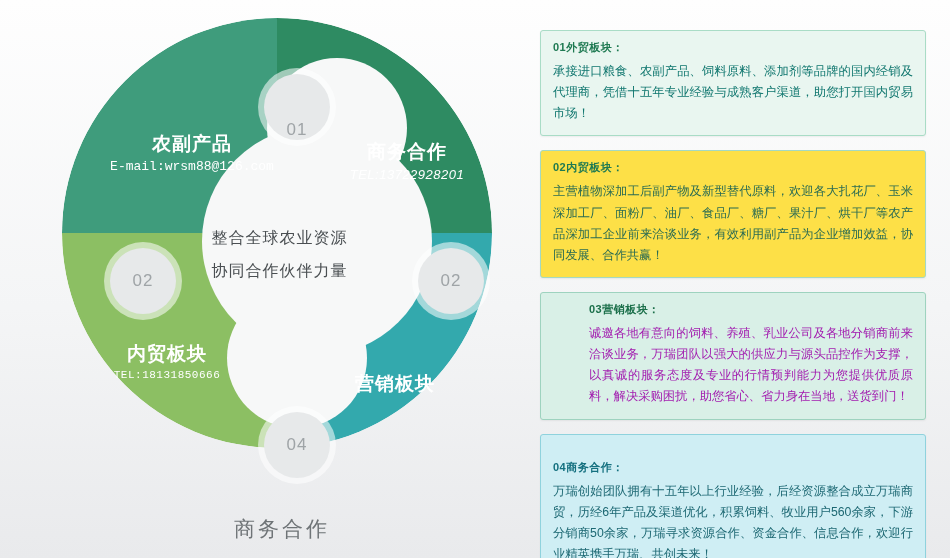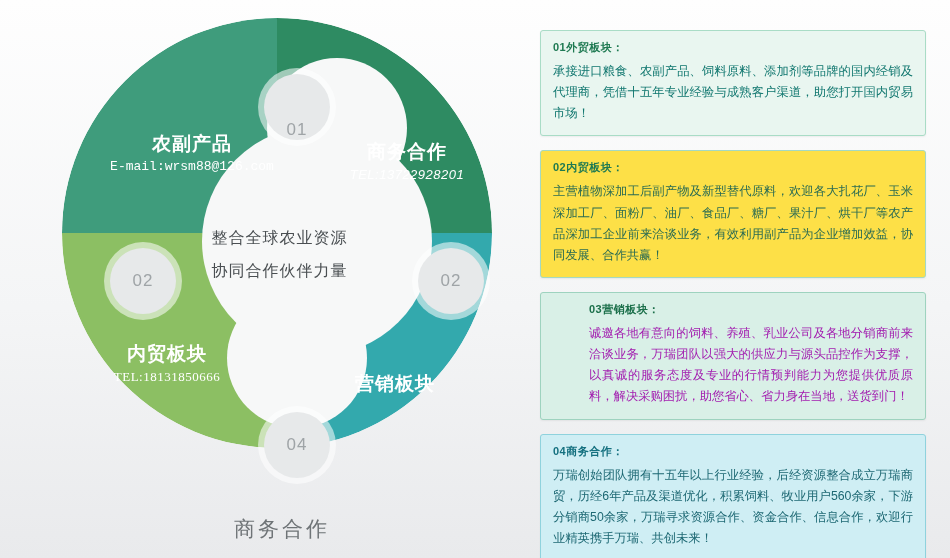--- a/index.html
+++ b/index.html
@@ -53,21 +53,21 @@
   .b2{left:88px;top:238px;}
   .b3{left:396px;top:238px;}
   .b4{left:242px;top:402px;}
 
   .lbl{position:absolute;color:#ffffff;text-align:center;line-height:1.45;}
   .lbl .t{font-weight:bold;font-size:19px;letter-spacing:1px;}
   .lbl .s{font-size:13px;font-family:"Liberation Mono", monospace;}
 
   .lbl-wm{left:55px;top:120px;width:230px;}
   .lbl-sw{left:30px;top:330px;width:230px;}
-  .lbl-sw .s{font-family:Liberation Serif, serif;font-size:13px;letter-spacing:.5px;}
+  .lbl-sw .s{font-family:Liberation Mono, monospace;font-size:11px;letter-spacing:.5px;}
   .lbl-bz{left:285px;top:128px;width:200px;}
   .lbl-bz .s{font-family:"Liberation Sans", sans-serif;font-size:13px;letter-spacing:.5px;font-style:italic;}
   .lbl-yx{left:268px;top:360px;width:210px;}
   .lbl-yx .s{font-family:"Liberation Sans", sans-serif;font-size:13px;letter-spacing:.5px;}
 
   .slogan{
     position:absolute;left:175px;top:212px;width:165px;
     color:#4a4f52;font-size:16px;line-height:2.05;text-align:center;
     letter-spacing:1px;
   }
@@ -91,21 +91,21 @@
   .card p{
     margin:0;font-size:12.3px;line-height:1.72;text-align:justify;
   }
   .c1{background:#e9f6f0;border-color:#a9dcc6;}
   .c1 h3{color:#1f7a52;} .c1 p{color:#0f766e;}
   .c2{background:#fde047;border-color:#a4d9c2;}
   .c2 h3{color:#1f7a52;} .c2 p{color:#2a6b53;}
   .c3{background:#d9f0e7;border-color:#9ed3bf;padding-left:48px;}
   .c3 h3{color:#1b6f4a;} .c3 p{color:#a21caf;}
   .c4{background:#cfeef4;border-color:#8fd2dd;}
-  .c4 h3{color:#14707f;} .c4 p{color:#1d6873;}
+  .c4 h3{color:#14707f;margin-top:16px;} .c4 p{color:#1d6873;}
 </style>
 </head>
 <body>
 
 <div class="stage">
 
   <div class="diagram">
     <div class="ring">
       <div class="quad q-tl"></div>
       <div class="quad q-tr"></div>

